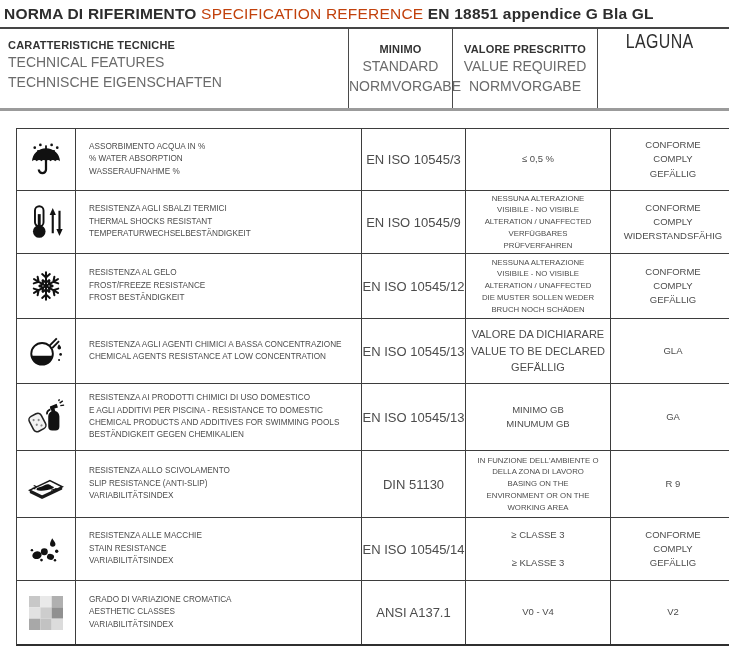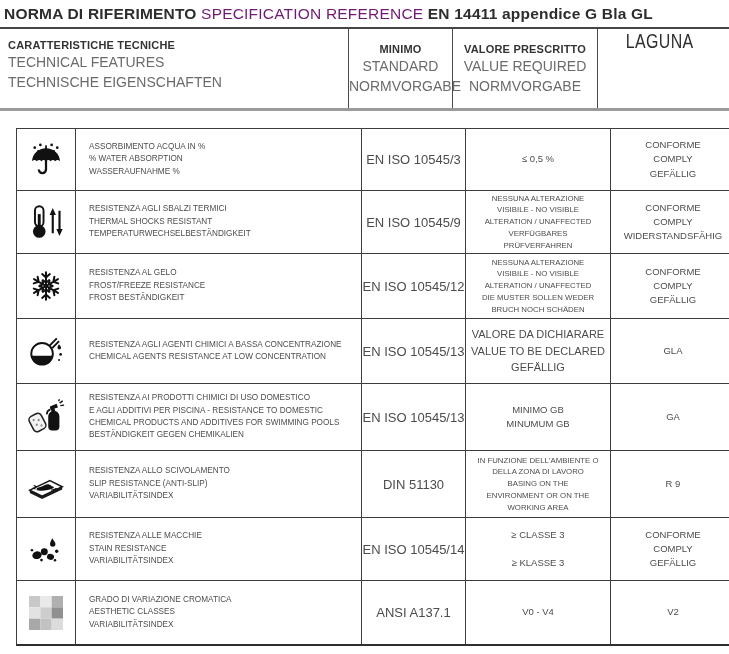--- a/index.html
+++ b/index.html
@@ -4,21 +4,21 @@
 <style>
   * { margin:0; padding:0; box-sizing:border-box; }
   html,body { background:#fff; }
   .page {
     width:729px; height:654px; background:#fff; overflow:hidden;
     font-family:"Liberation Sans", sans-serif; color:#4c4c4c; position:relative;
   }
   
   .title { padding:5px 0 0 4px; font-size:15.5px; letter-spacing:.2px; white-space:nowrap; }
   .title .b { font-weight:bold; color:#2d2d2d; }
-  .title .r { font-weight:normal; color:#701a75;text-align:center; }
+  .title .r { font-weight:normal; color:#c2410c;text-align:center; }
   .title-rule { height:2px; background:#454545; margin-top:4px; }
 
   
   .header { display:flex; margin-left:3px; width:719px; height:79px; }
   .hcell { border-left:1px solid #4a4a4a; }
   .hcell.first { border-left:none; width:345px; padding:9px 0 0 5px; }
   .hcell.c2 { width:104px; }
   .hcell.c3 { width:145px; }
   .hcell.c4 { width:125px; display:flex; align-items:flex-start; justify-content:center; }
   .hcell.c2, .hcell.c3 { text-align:center; padding-top:13px; }
@@ -48,21 +48,21 @@
   svg { display:block; }
 </style>
 </head>
 <body>
 
 <div class="page">
 
   <div class="title">
     <span class="b">NORMA DI RIFERIMENTO</span>
     <span class="r">SPECIFICATION REFERENCE</span>
-    <span class="b">EN 14411 appendice G Bla GL</span>
+    <span class="b">EN 18851 appendice G Bla GL</span>
   </div>
   <div class="title-rule"></div>
 
   <div class="header">
     <div class="hcell first">
       <div class="h-bold">CARATTERISTICHE TECNICHE</div>
       <div class="h-reg">TECHNICAL FEATURES</div>
       <div class="h-reg">TECHNISCHE EIGENSCHAFTEN</div>
     </div>
     <div class="hcell c2">

